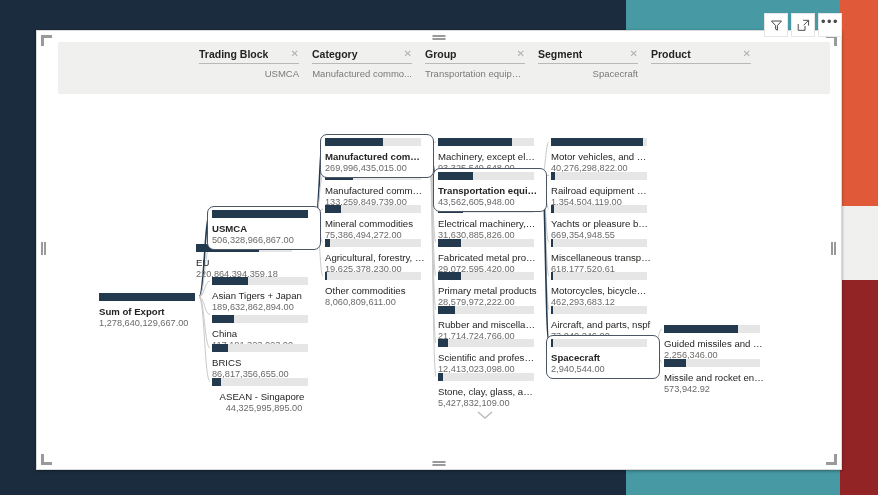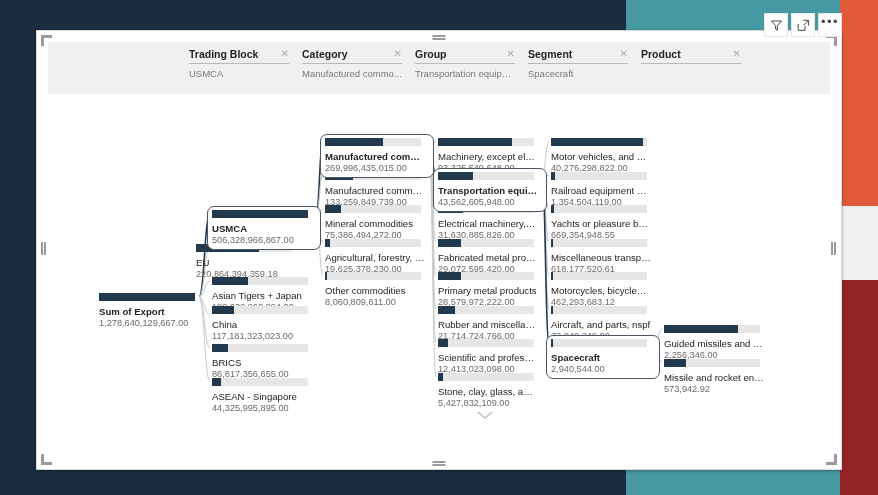--- a/index.html
+++ b/index.html
@@ -68,24 +68,25 @@
   .rh-mid-top { top: 4px; }
   .rh-mid-bot { bottom: 4px; }
   .rh-mid-left { position:absolute; left:4px; top:50%; transform:translateY(-50%); z-index:30;}
   .rh-mid-left i { display:inline-block; width:2px; height:13px; background:#9a9a9a; margin-right:1px;}
   .rh-mid-right { position:absolute; right:4px; top:50%; transform:translateY(-50%); z-index:30;}
   .rh-mid-right i { display:inline-block; width:2px; height:13px; background:#9a9a9a; margin-right:1px;}
 
   
   .levels {
     position: absolute;
-    left: 11px; right: 11px; top: 11px;
+    left: 21px; right: 11px; top: 11px;
     height: 52px;
     background: #f0f0ef;
     z-index: 5;
+    text-align: right;
   }
   .levels-inner { position: relative; height: 100%; }
   .level {
     position: absolute; top: 6px;
     width: 100px;
   }
   .level-row { display: flex; align-items: flex-start; justify-content: space-between; }
   .level-title {
     font-size: 10.5px; font-weight: bold; color: #252423;
     white-space: nowrap; overflow: hidden; text-overflow: ellipsis;
@@ -307,35 +308,35 @@
           <div class="node-label">EU</div>
           <div class="node-value">220,864,394,359.18</div>
         </div>
         <div class="node" style="left: 175px; top: 246px;">
           <div class="bartrack">
             <div class="barfill" style="width: 35.52px;"></div>
           </div>
           <div class="node-label">Asian Tigers + Japan</div>
           <div class="node-value">189,632,862,894.00</div>
         </div>
-        <div class="node" style="left: 175px; top: 275px;">
+        <div class="node" style="left: 175px; top: 284px;">
           <div class="bartrack">
             <div class="barfill" style="width: 22.08px;"></div>
           </div>
           <div class="node-label">China</div>
           <div class="node-value">117,181,323,023.00</div>
         </div>
         <div class="node" style="left: 175px; top: 313px;">
           <div class="bartrack">
             <div class="barfill" style="width: 16.32px;"></div>
           </div>
           <div class="node-label">BRICS</div>
           <div class="node-value">86,817,356,655.00</div>
         </div>
-        <div class="node" style="left: 175px; top: 346.5px;">
+        <div class="node" style="left: 175px; top: 346.5px; text-align: center;">
           <div class="bartrack">
             <div class="barfill" style="width: 8.64px;"></div>
           </div>
           <div class="node-label">ASEAN - Singapore</div>
           <div class="node-value">44,325,995,895.00</div>
         </div>
         <div class="node selected" style="left: 288px; top: 107px;">
           <div class="bartrack">
             <div class="barfill" style="width: 57.6px;"></div>
           </div>

